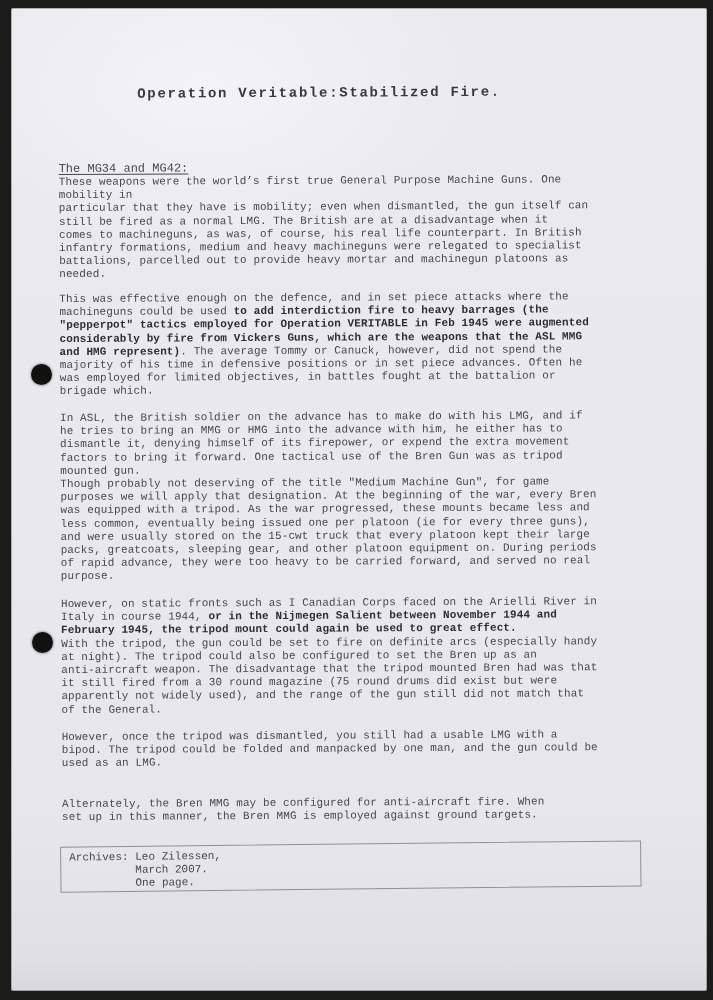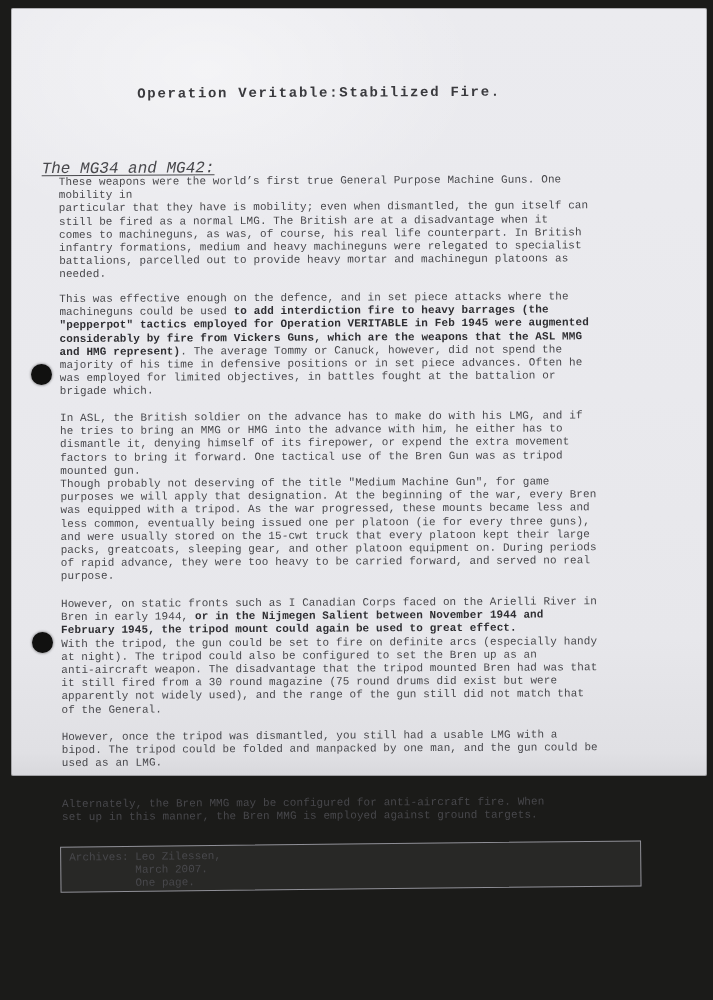--- a/index.html
+++ b/index.html
@@ -10,21 +10,21 @@
     --box-border:#8f8f96;
   }
   *{margin:0;padding:0;box-sizing:border-box;}
   html,body{width:713px;height:1000px;overflow:hidden;}
   body{
     background:var(--scan-bg);
     font-family:"Liberation Mono","DejaVu Sans Mono",monospace;
   }
   .page{
     position:absolute;
-    left:11px;top:8px;width:696px;height:768px;
+    left:11px;top:8px;width:696px;height:983px;
     background:
       radial-gradient(ellipse 420px 260px at 28% 8%, rgba(255,255,255,0.45), rgba(255,255,255,0) 65%),
       linear-gradient(180deg,#ebebef 0%,#e9e9ed 50%,#e7e7eb 82%,#e0e0e4 97%,#d8d8dc 100%);
     background-color:var(--paper);
     border-radius:2px;
     box-shadow:inset 0 0 0 1px rgba(0,0,0,0.25);
   }
   .hole{
     position:absolute;
     width:21px;height:21px;
@@ -44,26 +44,25 @@
     position:absolute;
     left:128px;top:78px;
     font-size:14px;line-height:17px;
     font-weight:bold;
     letter-spacing:1.7px;
     color:#3a3a3e;
     white-space:pre;
   }
   .section-heading{
     position:absolute;
-    left:32px;top:155px;
-    font-size:16px;line-height:13.2px;
+    left:49px;top:155px;
+    font-size:12px;line-height:13.2px;
     text-decoration:underline;
     text-underline-offset:2px;
     white-space:pre;
-    font-style:italic;
   }
   .paras{position:absolute;inset:0;}
   .para{position:absolute;left:49px;font-size:11px;}
   .para .line{white-space:pre;line-height:13.2px;height:13.2px;}
   .para .line span{letter-spacing:0.1px;}
   .para .line .bold{font-weight:bold;color:var(--ink-bold);}
   .para-0{top:168px;}
   .para-1{top:285px;}
   .para-2{top:404px;}
   .para-3{top:590px;}
@@ -126,21 +125,21 @@
           <div class="line"><span>purposes we will apply that designation. At the beginning of the war, every Bren</span></div>
           <div class="line"><span>was equipped with a tripod. As the war progressed, these mounts became less and</span></div>
           <div class="line"><span>less common, eventually being issued one per platoon (ie for every three guns),</span></div>
           <div class="line"><span>and were usually stored on the 15-cwt truck that every platoon kept their large</span></div>
           <div class="line"><span>packs, greatcoats, sleeping gear, and other platoon equipment on. During periods</span></div>
           <div class="line"><span>of rapid advance, they were too heavy to be carried forward, and served no real</span></div>
           <div class="line"><span>purpose.</span></div>
         </div>
         <div class="para para-3">
           <div class="line"><span>However, on static fronts such as I Canadian Corps faced on the Arielli River in</span></div>
-          <div class="line"><span>Bren in early 1944, </span><span class="bold">or in the Nijmegen Salient between November 1944 and</span></div>
+          <div class="line"><span>Italy in course 1944, </span><span class="bold">or in the Nijmegen Salient between November 1944 and</span></div>
           <div class="line"><span class="bold">February 1945, the tripod mount could again be used to great effect.</span></div>
           <div class="line"><span>With the tripod, the gun could be set to fire on definite arcs (especially handy</span></div>
           <div class="line"><span>at night). The tripod could also be configured to set the Bren up as an</span></div>
           <div class="line"><span>anti-aircraft weapon. The disadvantage that the tripod mounted Bren had was that</span></div>
           <div class="line"><span>it still fired from a 30 round magazine (75 round drums did exist but were</span></div>
           <div class="line"><span>apparently not widely used), and the range of the gun still did not match that</span></div>
           <div class="line"><span>of the General.</span></div>
         </div>
         <div class="para para-4">
           <div class="line"><span>However, once the tripod was dismantled, you still had a usable LMG with a</span></div>

